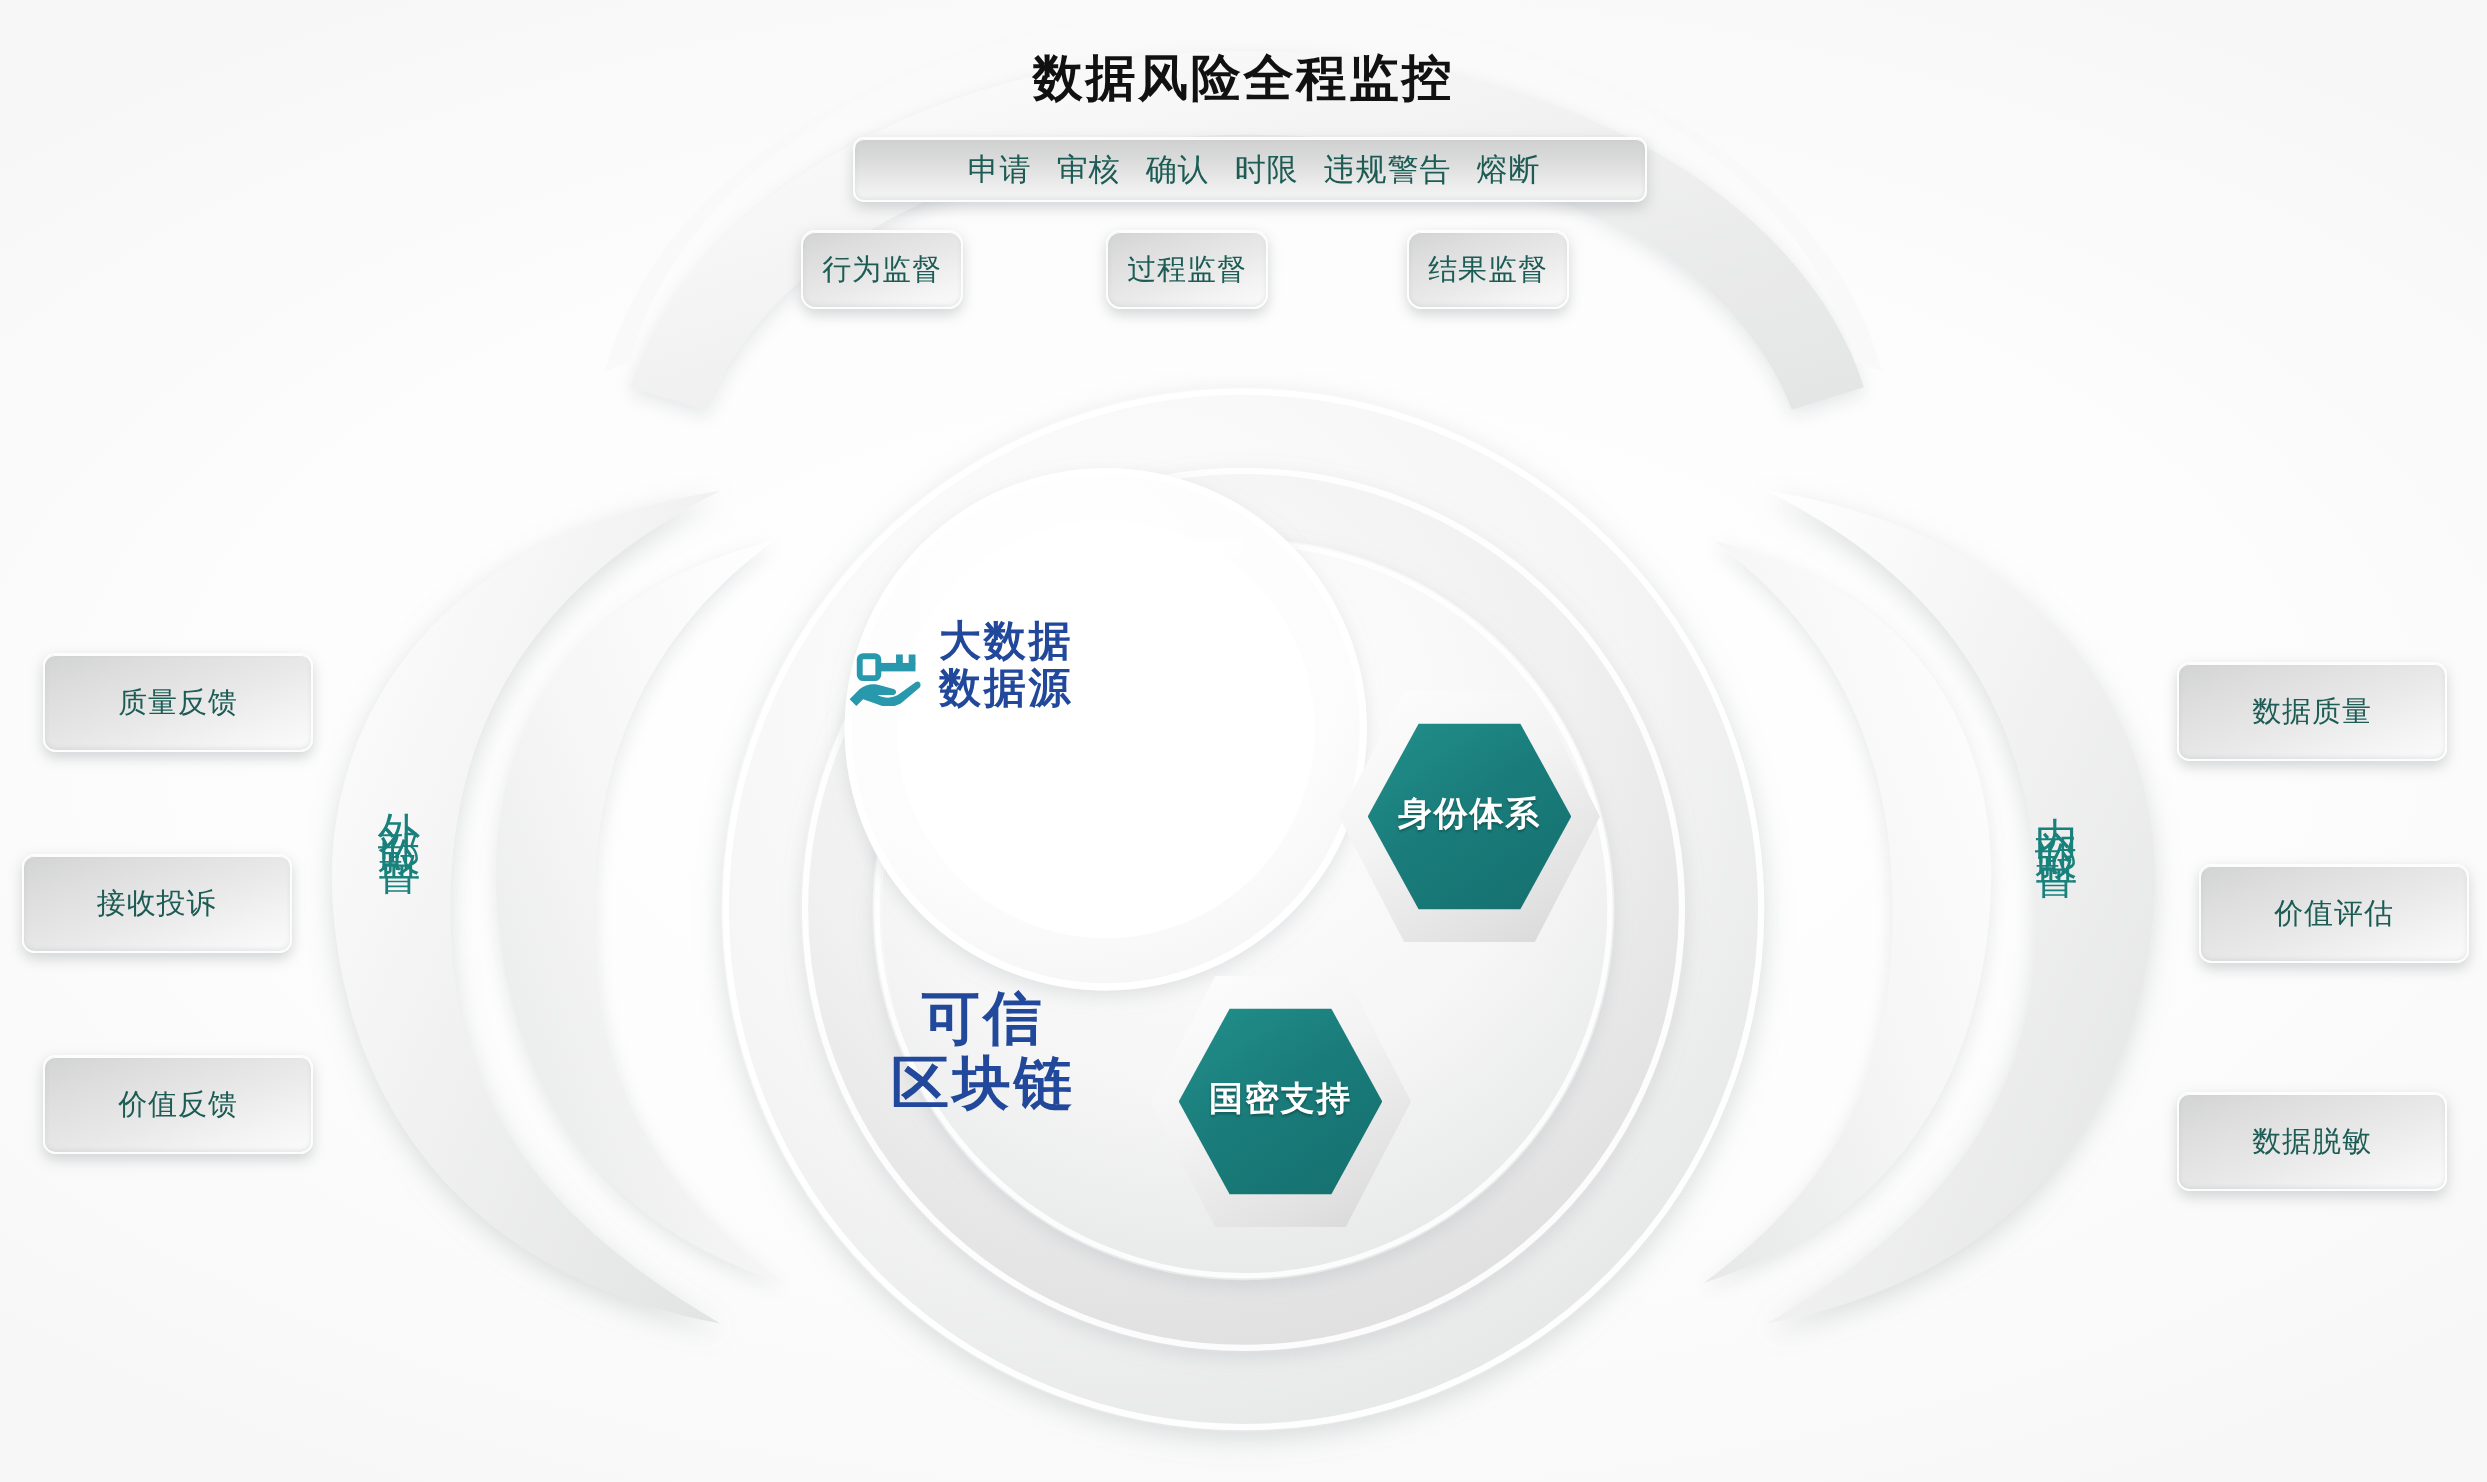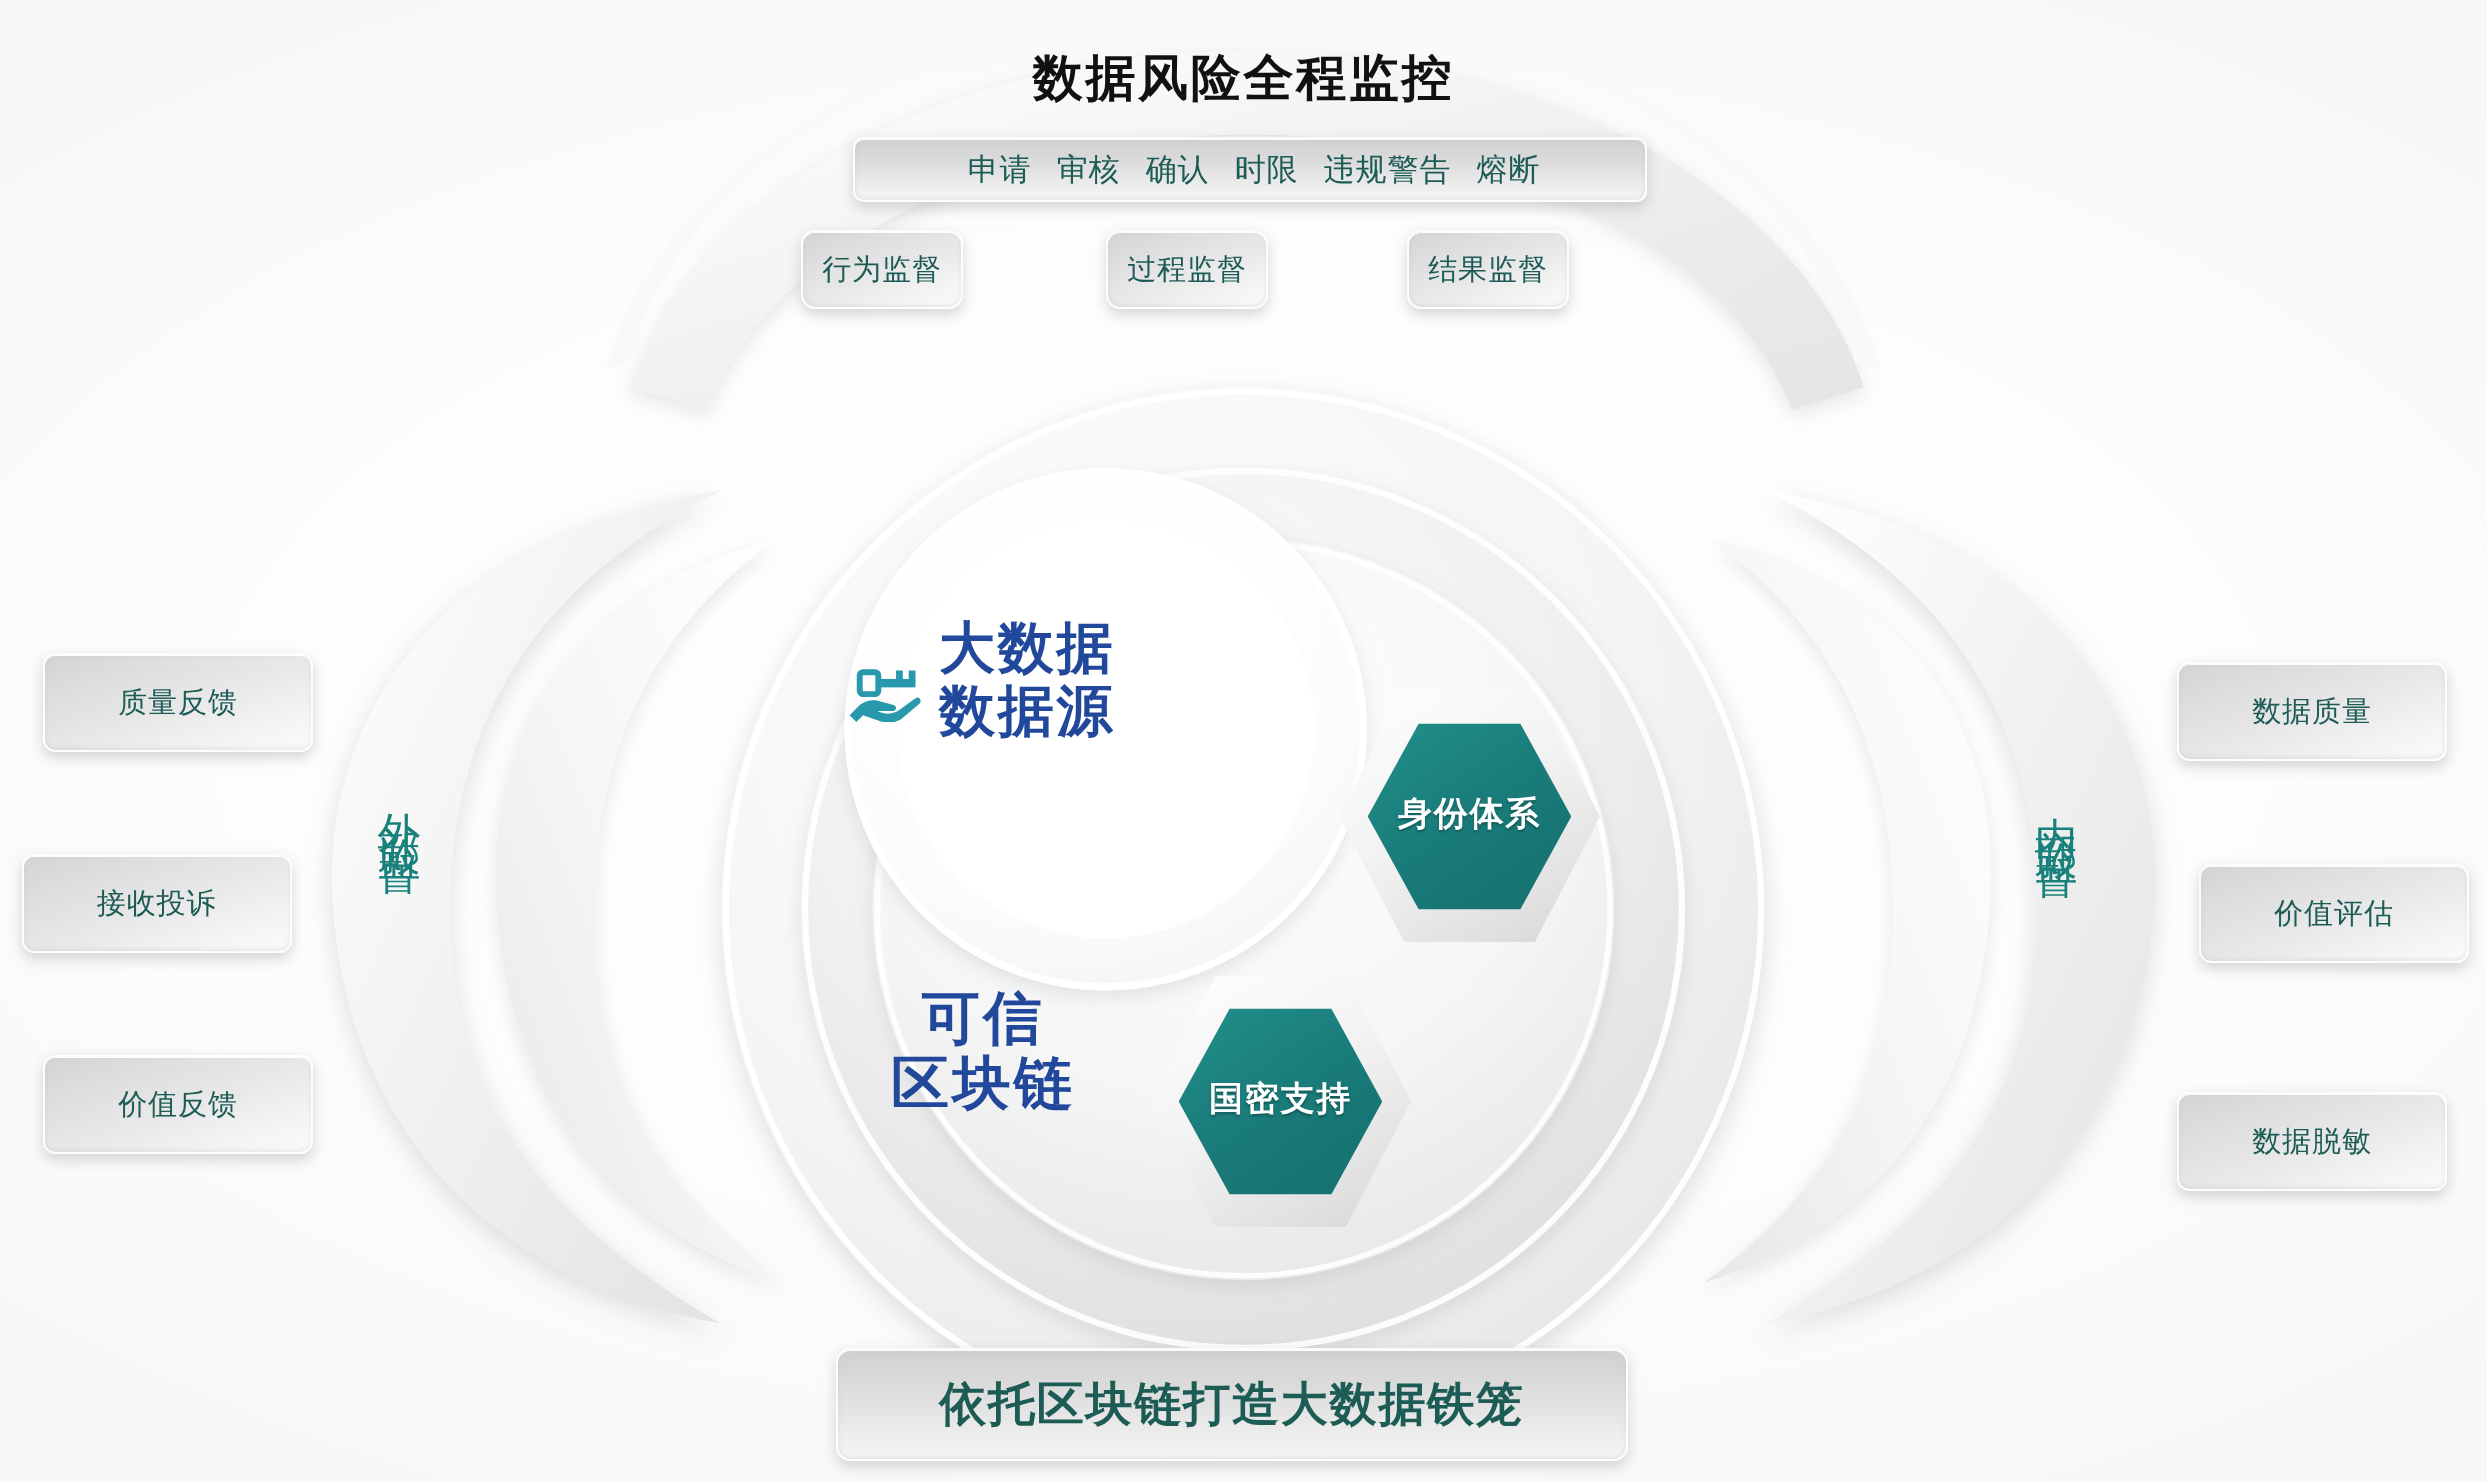--- a/index.html
+++ b/index.html
@@ -84,21 +84,21 @@
   }
   #vert-left  { left: 367px;  top: 779px; }
   #vert-right { left: 2024px; top: 783px; }
 
   
   #center-top {
     position: absolute; left: 837px; top: 621px;
     display: flex; align-items: center; gap: 16px;
   }
   #center-top .txt {
-    font-size: 56px; font-weight: 700; color: #21489a;
+    font-size: 42px; font-weight: 700; color: #21489a;
     line-height: 1.12; letter-spacing: 2.7px;
   }
   #key-hand-icon { width: 86px; height: 76px; flex: 0 0 auto; }
 
   #center-bottom {
     position: absolute; left: 891px; top: 991px;
     font-size: 58px; font-weight: 700; color: #21489a;
     line-height: 1.12; letter-spacing: 3.6px; text-align: center;
   }
 
@@ -267,16 +267,15 @@
   <div class="hex-wrap" id="hex-sm2">
     <div class="hex-outer">
       <div class="hex-inner">
         <span>国密</span>
         <span>支持</span>
       </div>
     </div>
   </div>
 
 
-  <div class="plate" id="bottom-banner">依托区块链打造大数据铁笼</div>
 
 </div>
 
 
 </body></html>

